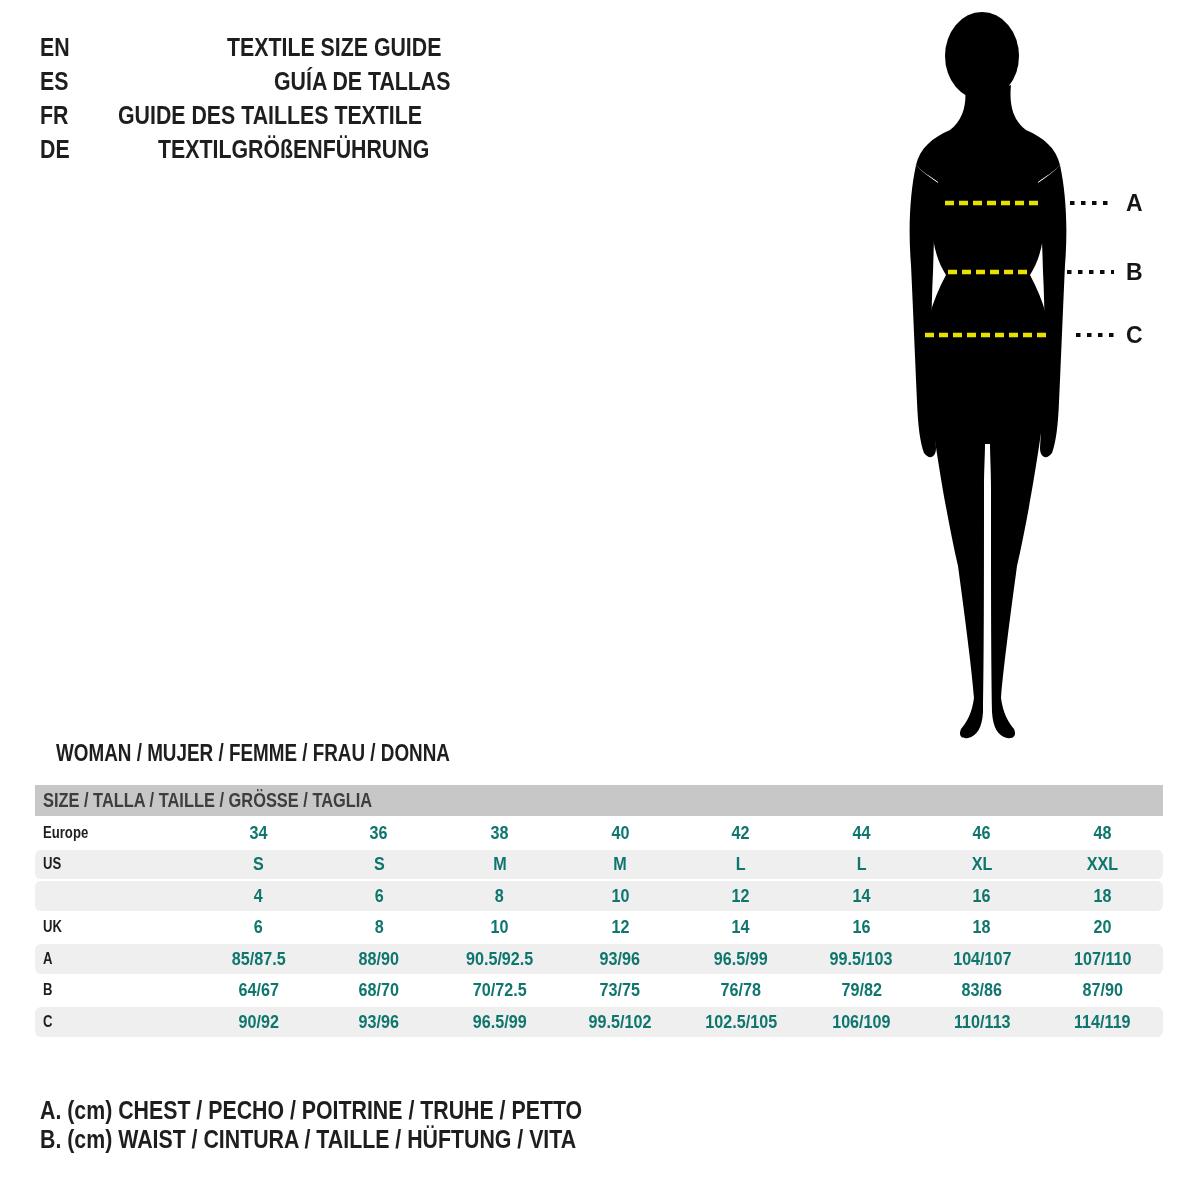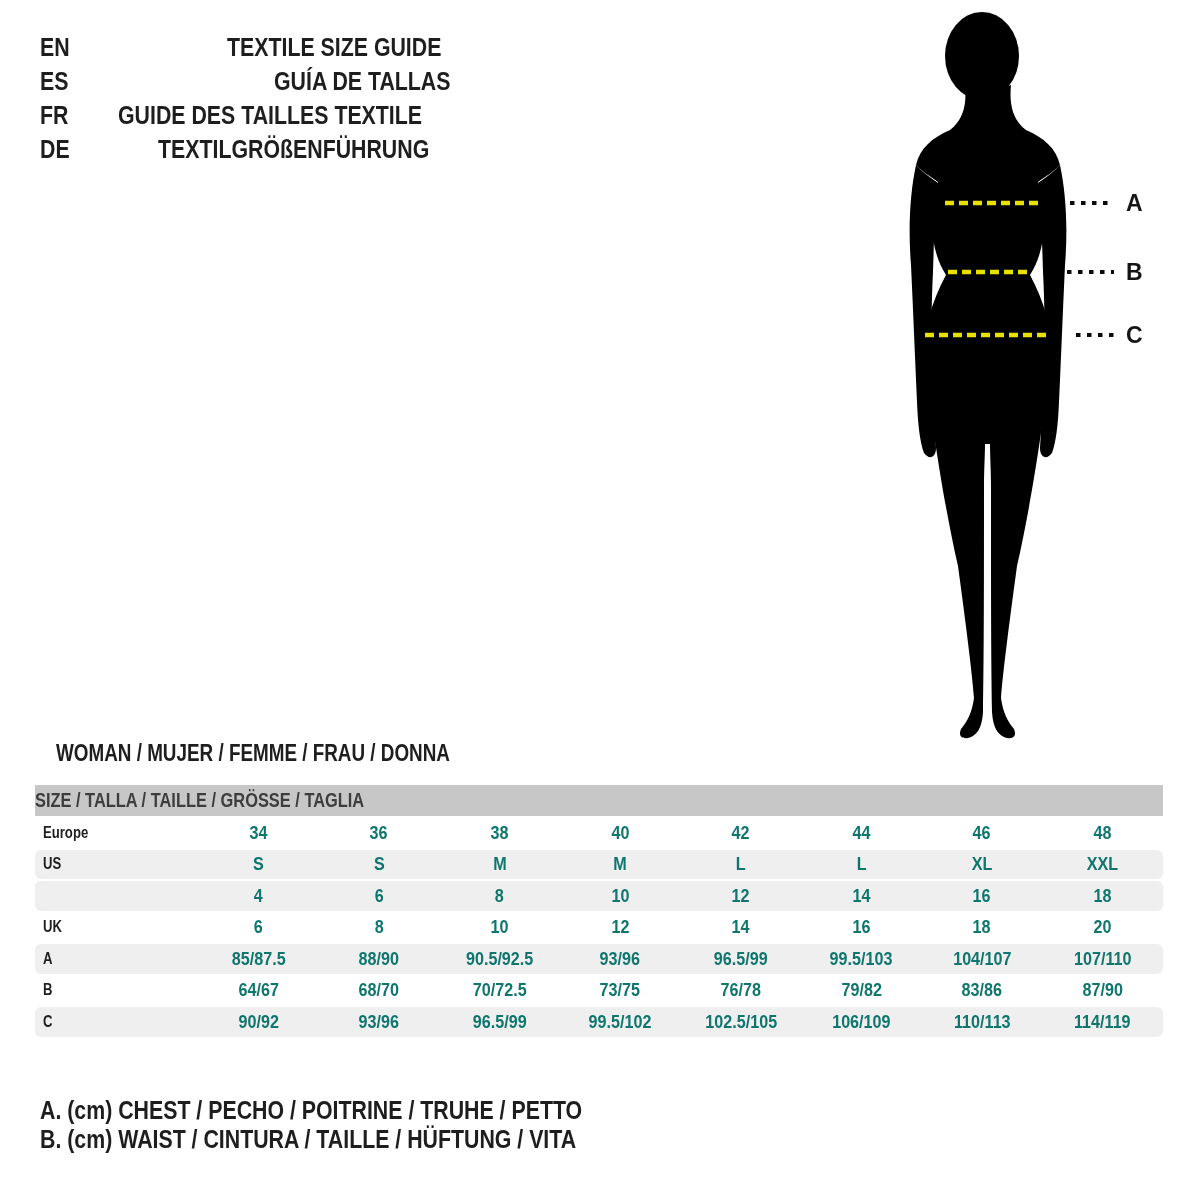--- a/index.html
+++ b/index.html
@@ -26,21 +26,21 @@
   
   .figure-wrap{position:absolute;left:870px;top:10px;width:260px;height:730px;}
   .marker-letter{position:absolute;left:1126px;font-size:23px;font-weight:600;color:#151515;}
 
   
   .section-title{position:absolute;left:40px;top:740px;font-size:23px;font-weight:700;margin-left:16px;}
 
   
   .size-table{position:absolute;left:35px;top:785px;width:1128px;}
   .t-header{height:31px;margin-bottom:2px;background:var(--header-bg);display:flex;align-items:center;
-            font-size:20px;font-weight:700;color:#3d3d3d;box-sizing:border-box;}
+            font-size:20px;font-weight:700;color:#3d3d3d;padding-left:8px;box-sizing:border-box;}
   .t-row{height:29.5px;margin-bottom:2px;display:flex;align-items:center;font-size:20px;}
   .t-row.shaded{background:var(--row-bg);border-radius:6px;}
   .t-label{width:163px;padding-left:8px;box-sizing:border-box;font-weight:600;font-size:16px;}
   .t-cell{flex:1;text-align:center;font-weight:600;font-size:19px;color:#0f766e;}
 
   
   .legend{position:absolute;left:40px;top:1096px;}
   .legend-line{height:28.7px;display:flex;align-items:center;font-size:26px;font-weight:700;}
 </style>
 </head>

